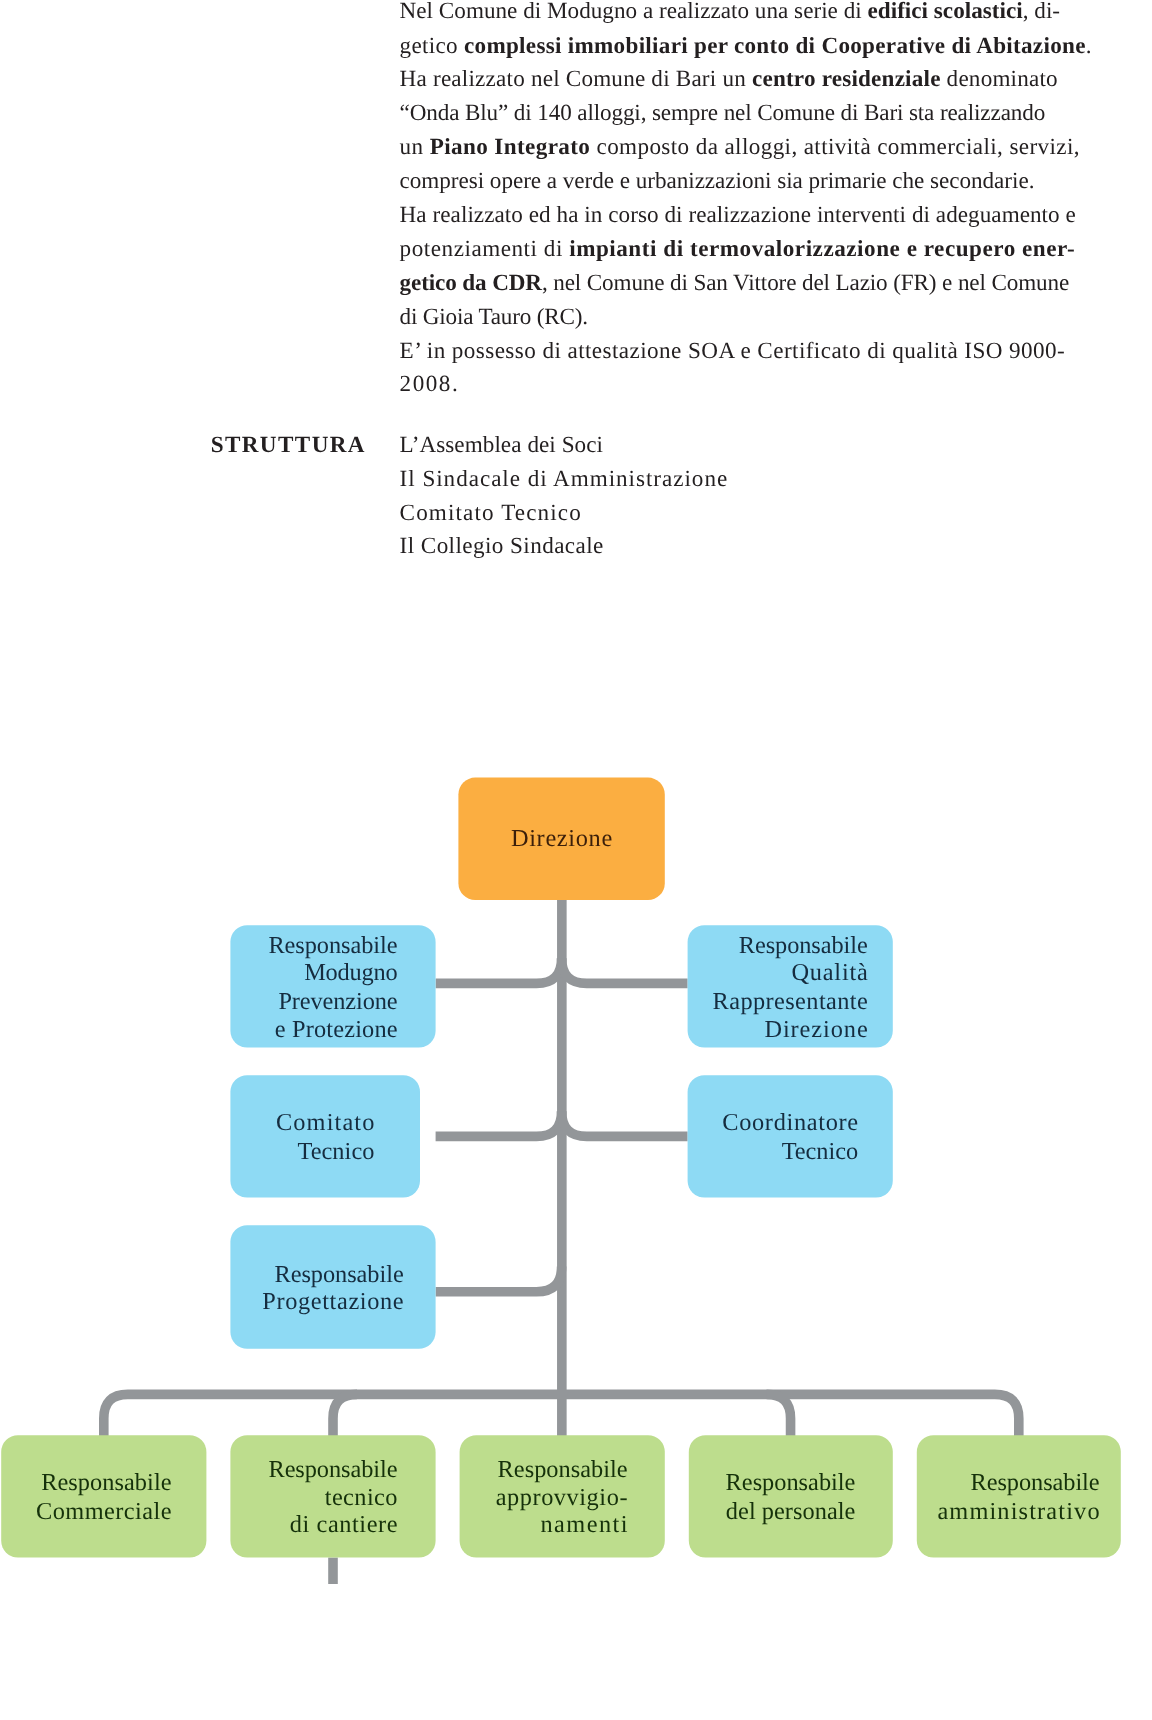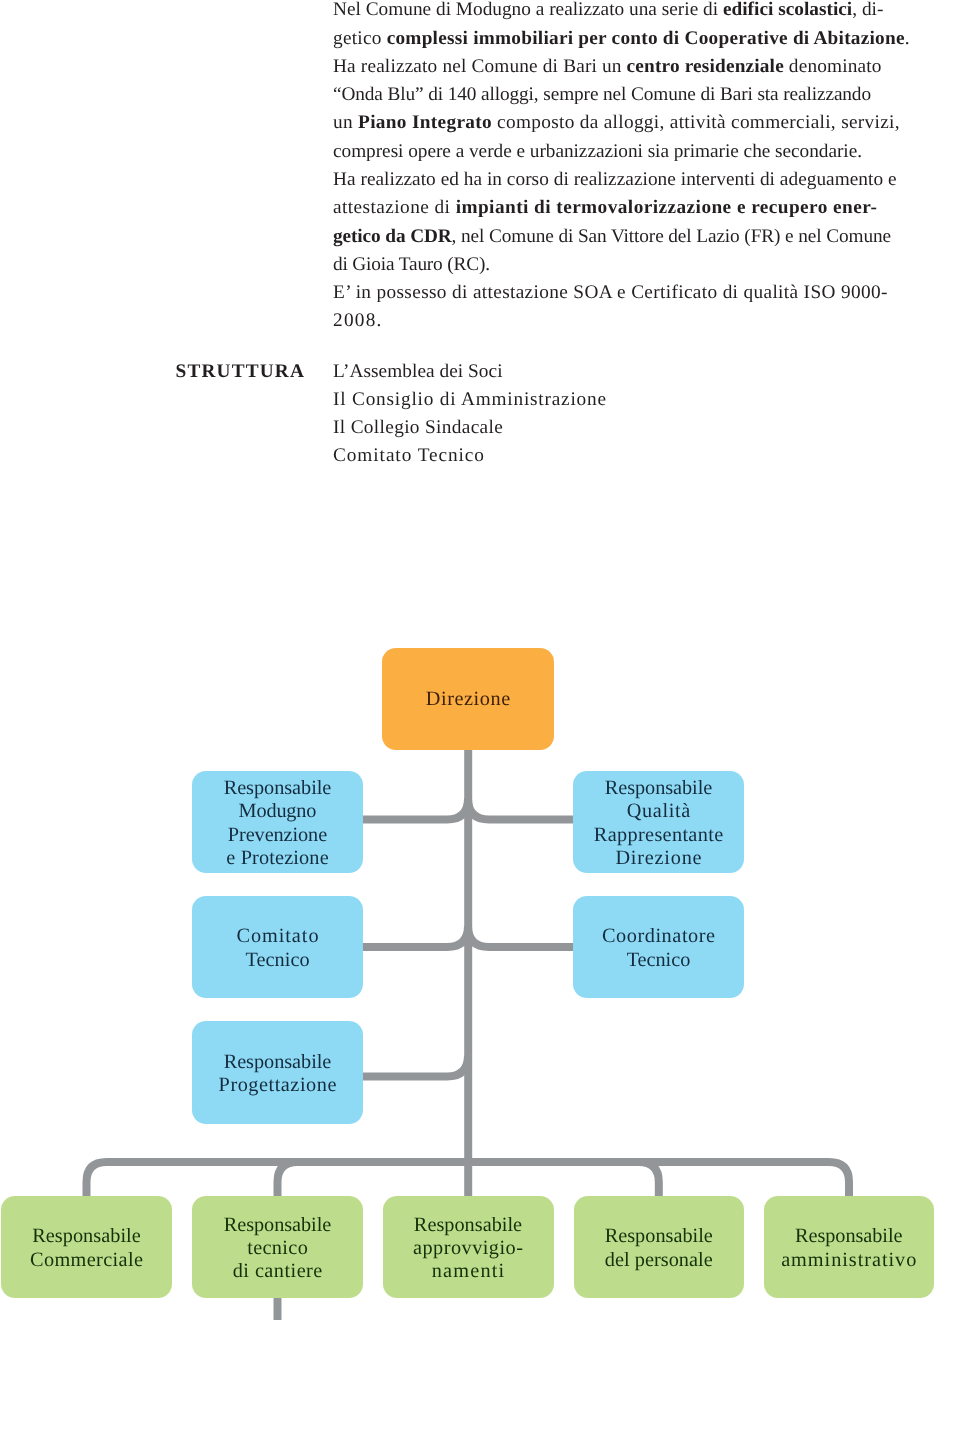--- a/index.html
+++ b/index.html
@@ -14,51 +14,51 @@
 #body-text b{font-weight:700;}
 #section-label{position:absolute;left:0px;top:357.5px;width:305px;text-align:right;
                font-size:19.3px;line-height:28.3px;font-weight:700;color:#231f20;letter-spacing:0.4px;}
 #section-items{position:absolute;left:333px;top:357.5px;width:600px;
                font-size:19.3px;line-height:28.3px;color:#231f20;}
 #chart-svg{position:absolute;left:0;top:0;}
 .node{position:absolute;box-sizing:border-box;border-radius:14px;
       display:flex;align-items:center;justify-content:center;text-align:center;
       padding-top:3px;}
 .node .stack{display:block;}
-.node .tl{display:block;white-space:nowrap;font-size:20.3px;line-height:23.1px;}
+.node .tl{display:block;white-space:nowrap;font-size:20.3px;line-height:23.1px;text-align:right;}
 .c-orange{background:#fbae41;color:#3b1f0a;}
 .c-blue{background:#8edaf4;color:#152c3f;}
 .c-green{background:#bddd8d;color:#15310a;}
 </style>
 </head>
 <body>
 
 <div class="page">
   <div id="body-text">
     <div class="ln" style="letter-spacing:0.014px"><span>Nel Comune di Modugno a realizzato una serie di </span><b>edifici scolastici</b><span>, di-</span></div>
     <div class="ln" style="letter-spacing:0.242px"><span>getico </span><b>complessi immobiliari per conto di Cooperative di Abitazione</b><span>.</span></div>
     <div class="ln" style="letter-spacing:0.169px"><span>Ha realizzato nel Comune di Bari un </span><b>centro residenziale</b><span> denominato</span></div>
     <div class="ln" style="letter-spacing:-0.105px"><span>“Onda Blu” di 140 alloggi, sempre nel Comune di Bari sta realizzando</span></div>
     <div class="ln" style="letter-spacing:0.319px"><span>un </span><b>Piano Integrato</b><span> composto da alloggi, attività commerciali, servizi,</span></div>
     <div class="ln" style="letter-spacing:-0.030px"><span>compresi opere a verde e urbanizzazioni sia primarie che secondarie.</span></div>
     <div class="ln" style="letter-spacing:0.042px"><span>Ha realizzato ed ha in corso di realizzazione interventi di adeguamento e</span></div>
-    <div class="ln" style="letter-spacing:0.438px"><span>attestazione di </span><b>impianti di termovalorizzazione e recupero ener-</b></div>
+    <div class="ln" style="letter-spacing:0.438px"><span>potenziamenti di </span><b>impianti di termovalorizzazione e recupero ener-</b></div>
     <div class="ln" style="letter-spacing:-0.105px"><b>getico da CDR</b><span>, nel Comune di San Vittore del Lazio (FR) e nel Comune</span></div>
     <div class="ln" style="letter-spacing:-0.158px"><span>di Gioia Tauro (RC).</span></div>
     <div class="ln" style="letter-spacing:0.353px"><span>E’ in possesso di attestazione SOA e Certificato di qualità ISO 9000-</span></div>
     <div class="ln" style="letter-spacing:1.250px"><span>2008.</span></div>
   </div>
   <div id="section-label">
     <div style="letter-spacing:1.170px">STRUTTURA</div>
   </div>
   <div id="section-items">
     <div style="letter-spacing:0.053px">L’Assemblea dei Soci</div>
-    <div style="letter-spacing:0.800px">Il Consiglio di Amministrazione</div>
+    <div style="letter-spacing:0.800px">Il Sindacale di Amministrazione</div>
+    <div style="letter-spacing:0.933px">Comitato Tecnico</div>
     <div style="letter-spacing:0.350px">Il Collegio Sindacale</div>
-    <div style="letter-spacing:0.933px">Comitato Tecnico</div>
   </div>
   <svg id="chart-svg" width="960" height="1433" viewBox="0 0 960 1433">
     <g fill="none" stroke="#939699" stroke-width="8" stroke-linecap="butt">
       <path d="M468.2,750 L468.2,1197"></path>
       <path d="M363,819.5 L447,819.5 Q468,819.5 468,798.5"></path>
       <path d="M573,819.5 L489,819.5 Q468,819.5 468,798.5"></path>
       <path d="M363,947 L447,947 Q468,947 468,926"></path>
       <path d="M573,947 L489,947 Q468,947 468,926"></path>
       <path d="M363,1076.5 L447,1076.5 Q468,1076.5 468,1055.5"></path>
       <path d="M86.5,1197 L86.5,1182 Q86.5,1162 106.5,1162 L829,1162 Q849,1162 849,1182 L849,1197"></path>
@@ -81,21 +81,21 @@
       </span>
   </div>
   <div class="node c-blue" style="left:573px;top:771px;width:171px;height:102px;">
     <span class="stack" style="margin-top:0px">
         <span class="tl" style="letter-spacing:-0.055px;margin-right:0.055px">Responsabile</span>
         <span class="tl" style="letter-spacing:0.650px;margin-right:-0.650px">Qualità</span>
         <span class="tl" style="letter-spacing:0.331px;margin-right:-0.331px">Rappresentante</span>
         <span class="tl" style="letter-spacing:0.775px;margin-right:-0.775px">Direzione</span>
       </span>
   </div>
-  <div class="node c-blue" style="left:192px;top:896px;width:171px;height:102px;">
+  <div class="node c-blue" style="left:192px;top:896px;width:158px;height:102px;">
     <span class="stack" style="margin-top:0px">
         <span class="tl" style="letter-spacing:0.943px;margin-right:-0.943px">Comitato</span>
         <span class="tl" style="letter-spacing:0.050px;margin-right:-0.050px">Tecnico</span>
       </span>
   </div>
   <div class="node c-blue" style="left:573px;top:896px;width:171px;height:102px;">
     <span class="stack" style="margin-top:0px">
         <span class="tl" style="letter-spacing:0.564px;margin-right:-0.564px">Coordinatore</span>
         <span class="tl" style="letter-spacing:-0.033px;margin-right:0.033px">Tecnico</span>
       </span>

